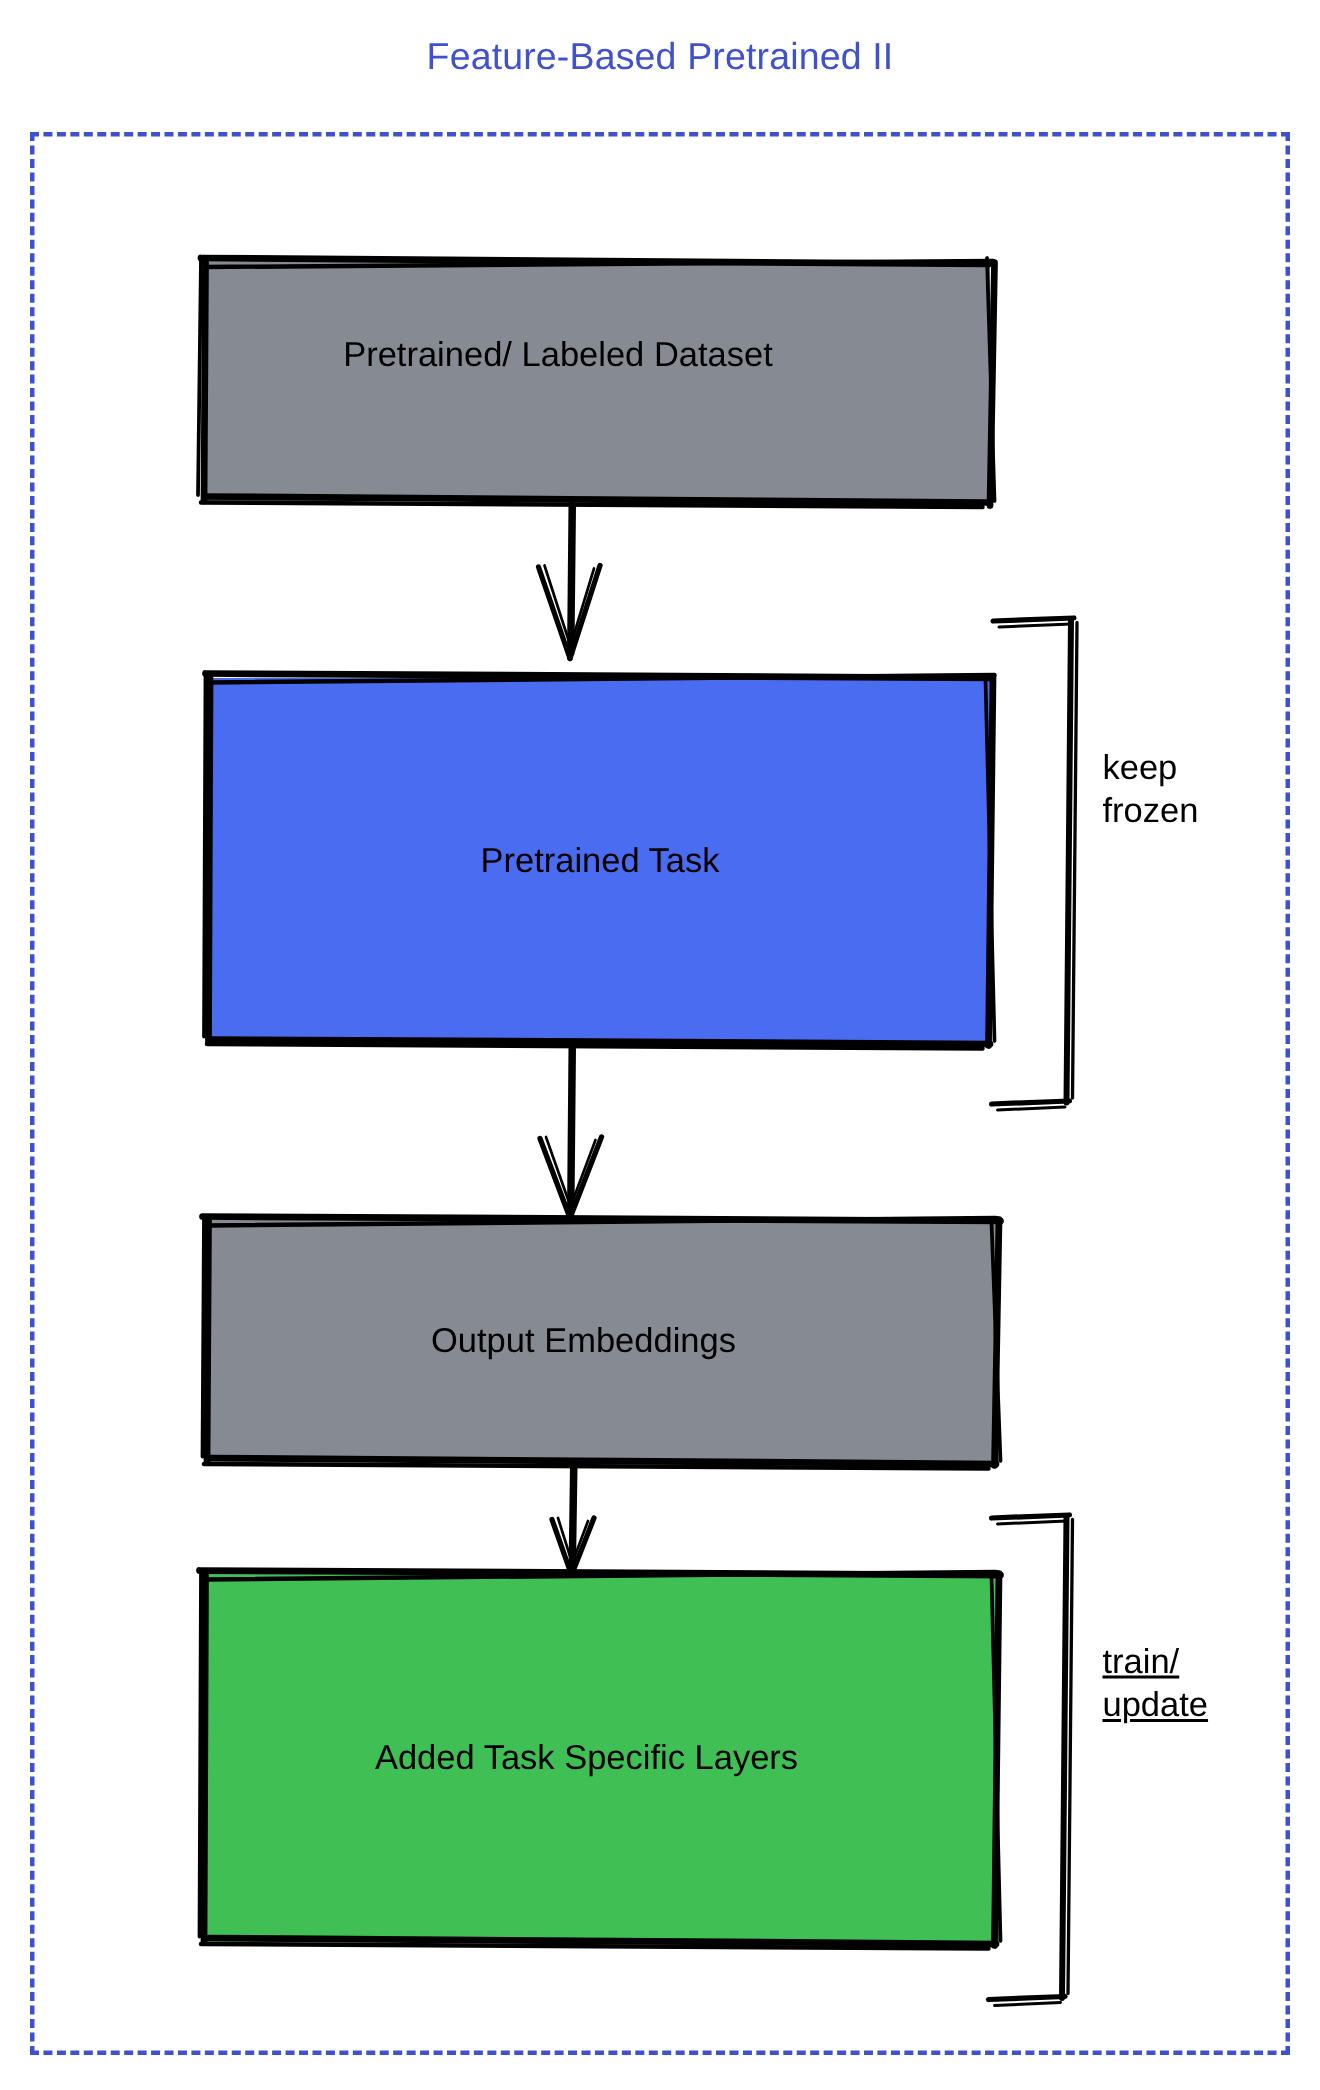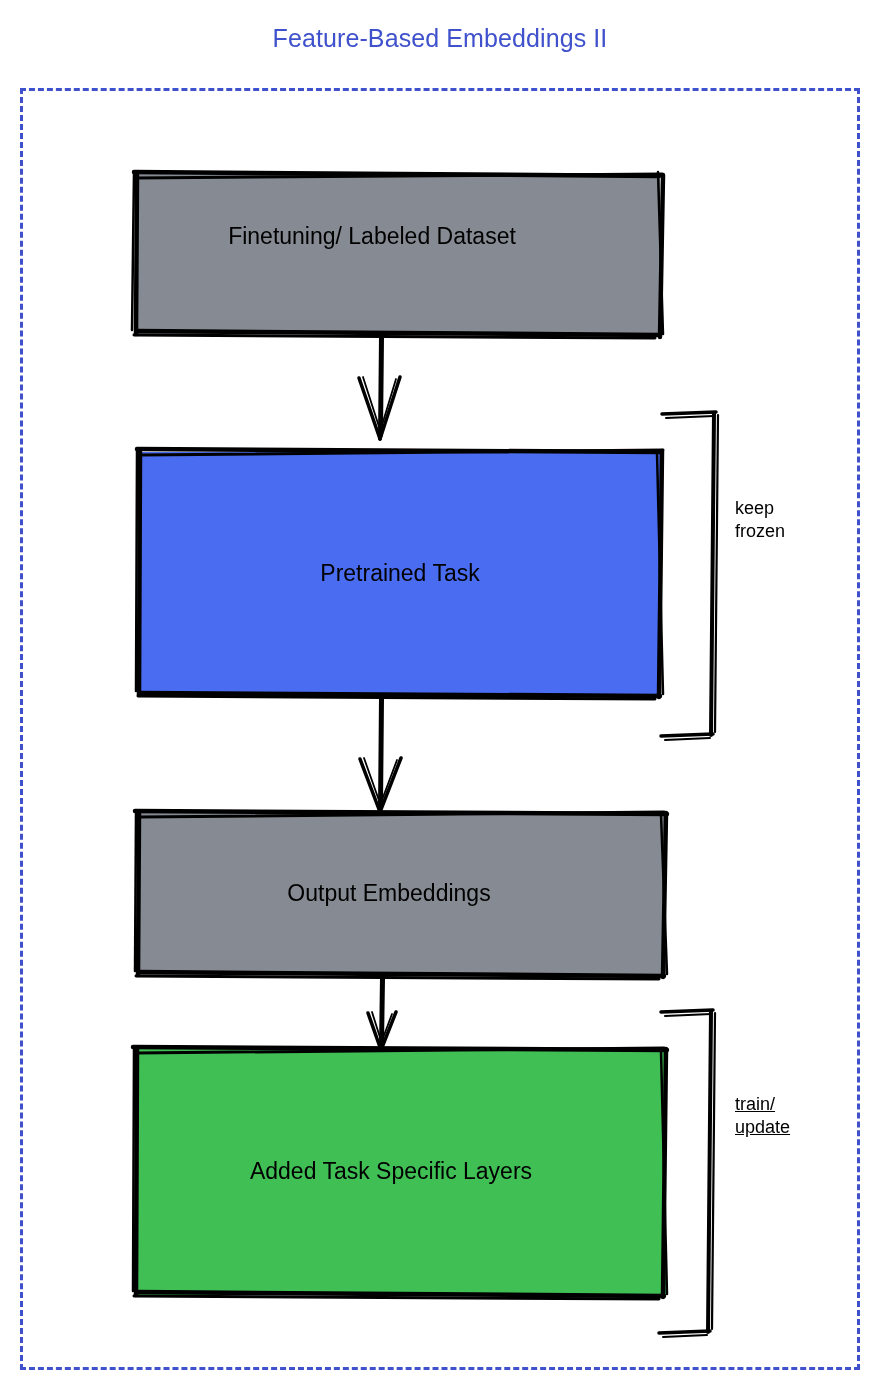--- a/index.html
+++ b/index.html
@@ -77,41 +77,41 @@
     width: 528px; height: 163px;
   }
   #node-embeddings .node-label { transform: translate(-13px, 0px); text-align: center; }
   #node-added {
     left: 136px; top: 1048px;
     width: 530px; height: 247px;
   }
   #node-added .node-label { transform: translate(-10px, 0px); }
   .side-label {
     position: absolute;
-    font-size: 18px;
+    font-size: 23px;
     color: #000000;
     line-height: 1.28;
     white-space: pre-line;
   }
   #label-keep-frozen {
     left: 735px;
     top: 497px;
   }
   #label-train-update {
     left: 735px;
     top: 1093px;
     text-decoration: underline;
   }
 </style>
 </head>
 <body>
 
 <div id="diagram-root">
 
-  <div class="title">Feature-Based Embeddings II</div>
+  <div class="title">Feature-Based Pretrained II</div>
 
   <div class="dashed-frame"></div>
 
   <svg class="svg-layer" viewBox="0 0 880 1393">
 
     <g>
       <rect x="138" y="174" width="522" height="160" fill="#868b93"></rect>
       <path d="M134 172 L659 176" stroke="#000" stroke-width="4.5" fill="none" stroke-linecap="round"></path>
       <path d="M137 178 L662 174" stroke="#000" stroke-width="3" fill="none" stroke-linecap="round"></path>
       <path d="M663 175 L660 337" stroke="#000" stroke-width="4.5" fill="none" stroke-linecap="round"></path>
@@ -198,21 +198,21 @@
       <path d="M661 1012 L713 1010" stroke="#000" stroke-width="3.5" fill="none" stroke-linecap="round"></path>
       <path d="M665 1016 L711 1014" stroke="#000" stroke-width="2" fill="none" stroke-linecap="round"></path>
       <path d="M711 1011 L708 1332" stroke="#000" stroke-width="4" fill="none" stroke-linecap="round"></path>
       <path d="M715 1013 L712 1329" stroke="#000" stroke-width="2.2" fill="none" stroke-linecap="round"></path>
       <path d="M710 1331 L659 1333" stroke="#000" stroke-width="3.5" fill="none" stroke-linecap="round"></path>
       <path d="M707 1335 L663 1337" stroke="#000" stroke-width="2" fill="none" stroke-linecap="round"></path>
     </g>
   </svg>
 
   <div class="node" id="node-dataset">
-    <span class="node-label">Finetuning/ Labeled Dataset</span>
+    <span class="node-label">Pretrained/ Labeled Dataset</span>
   </div>
 
   <div class="node" id="node-pretrained">
     <span class="node-label">Pretrained Task</span>
   </div>
 
   <div class="node" id="node-embeddings">
     <span class="node-label">Output Embeddings</span>
   </div>
 

